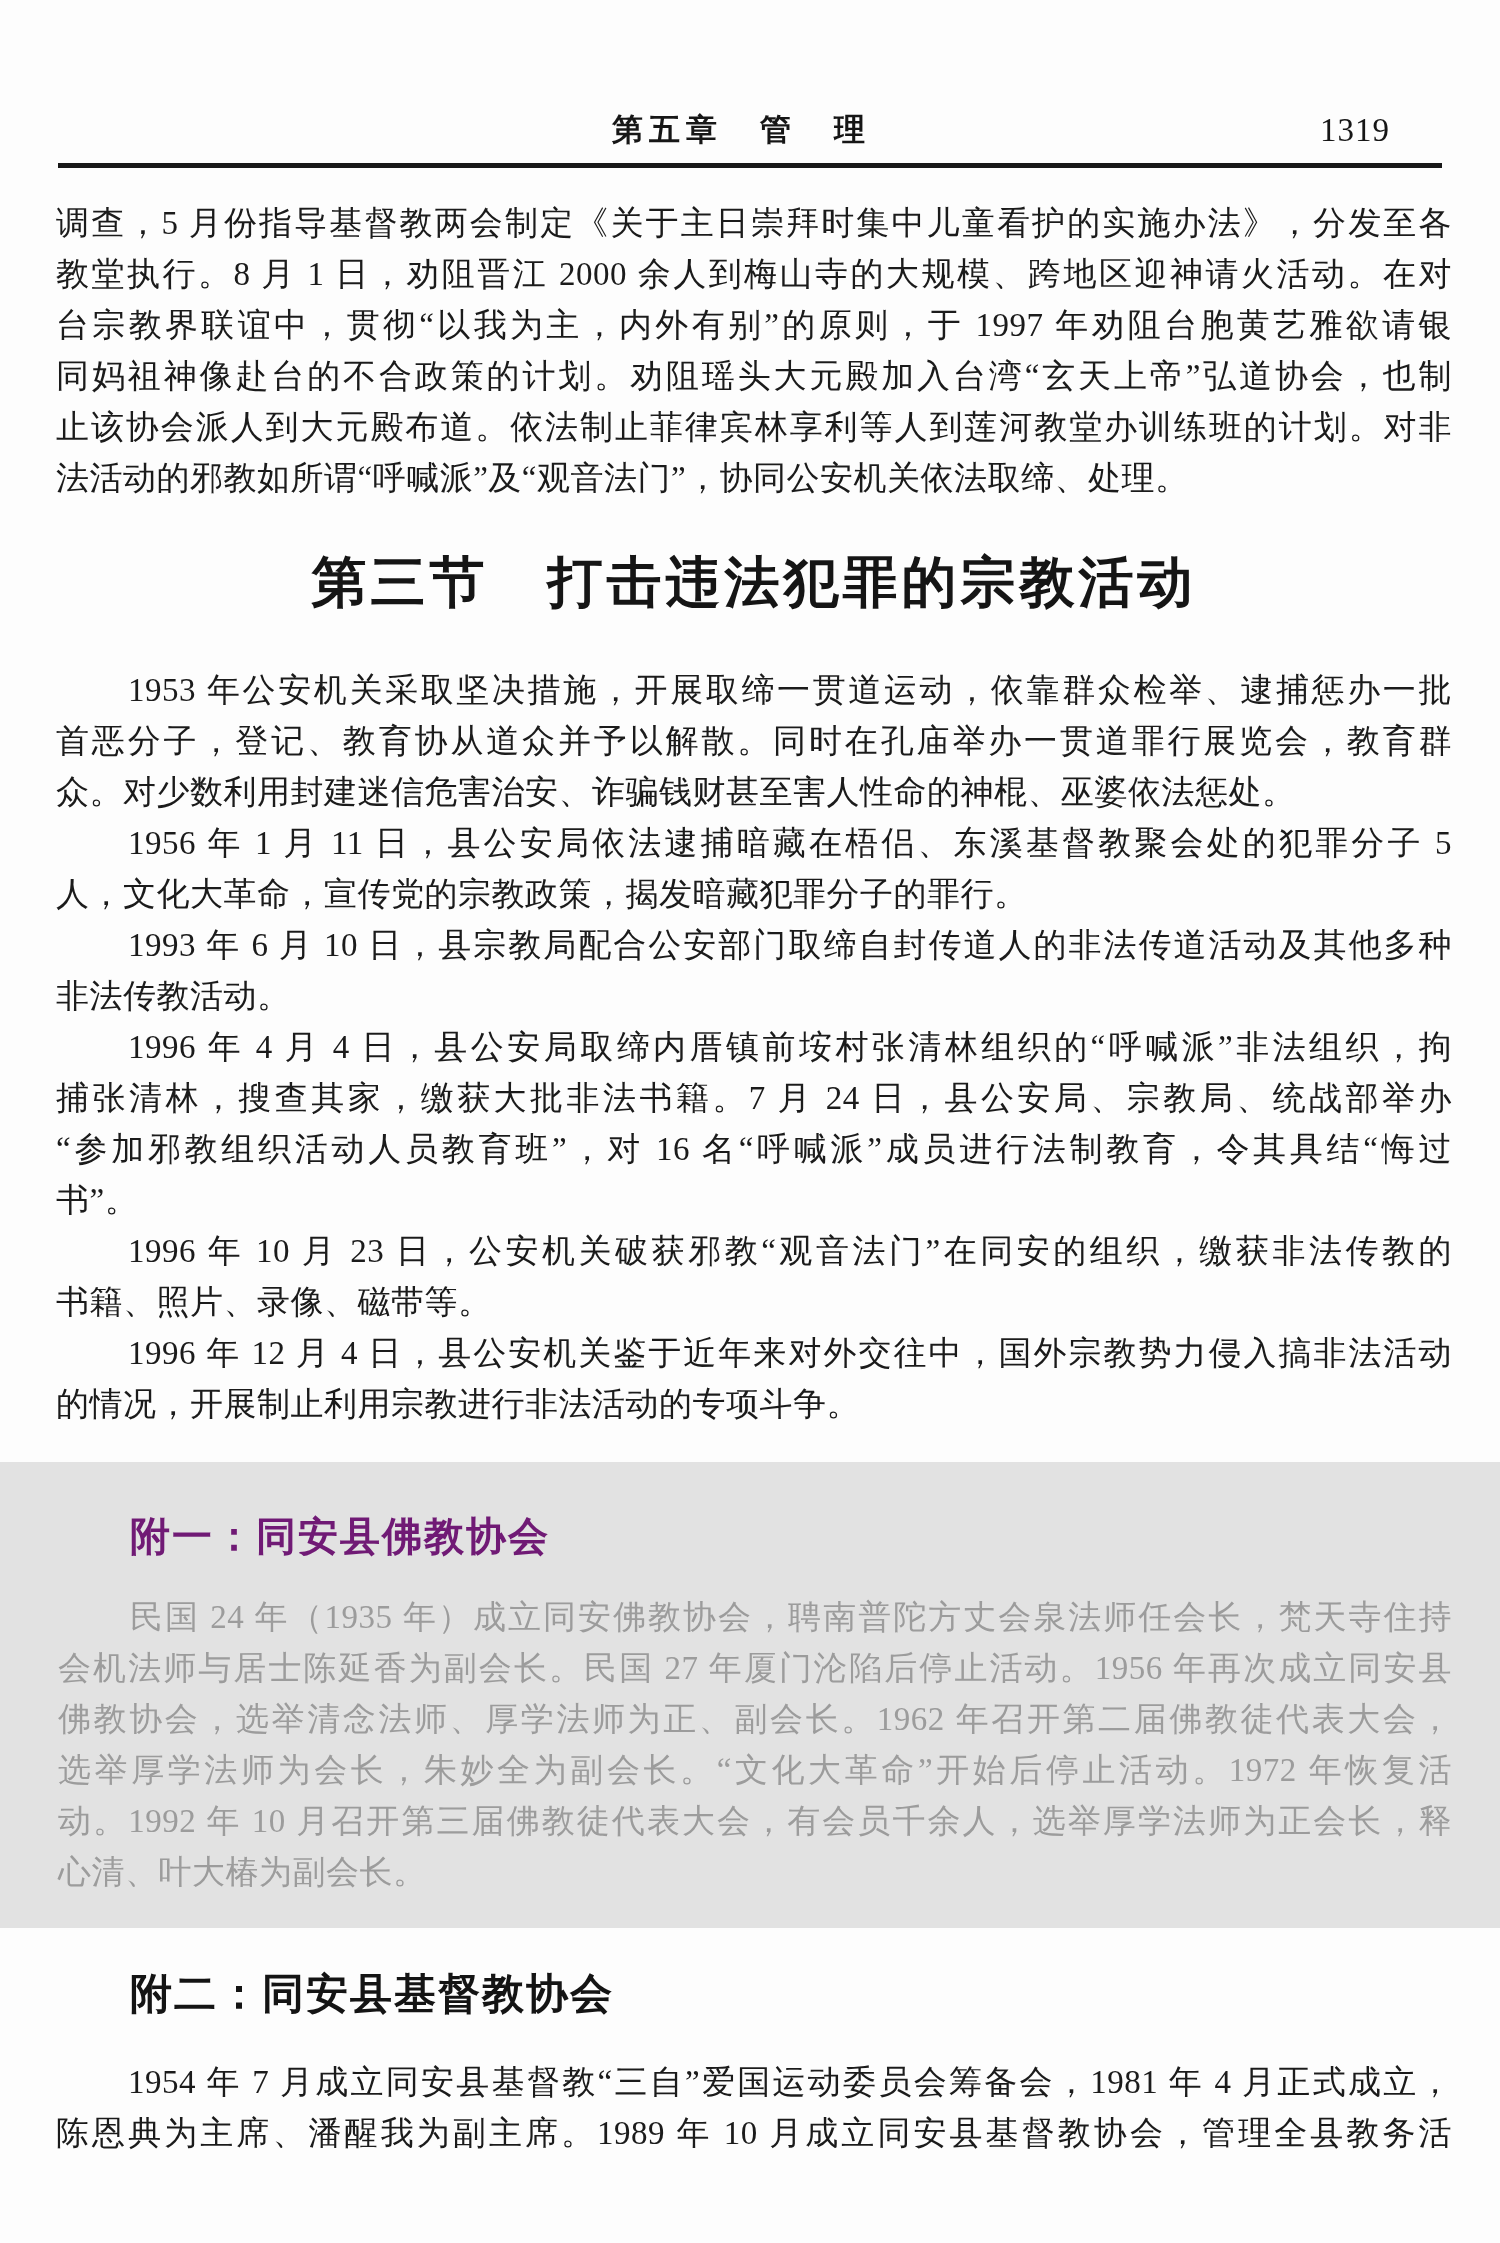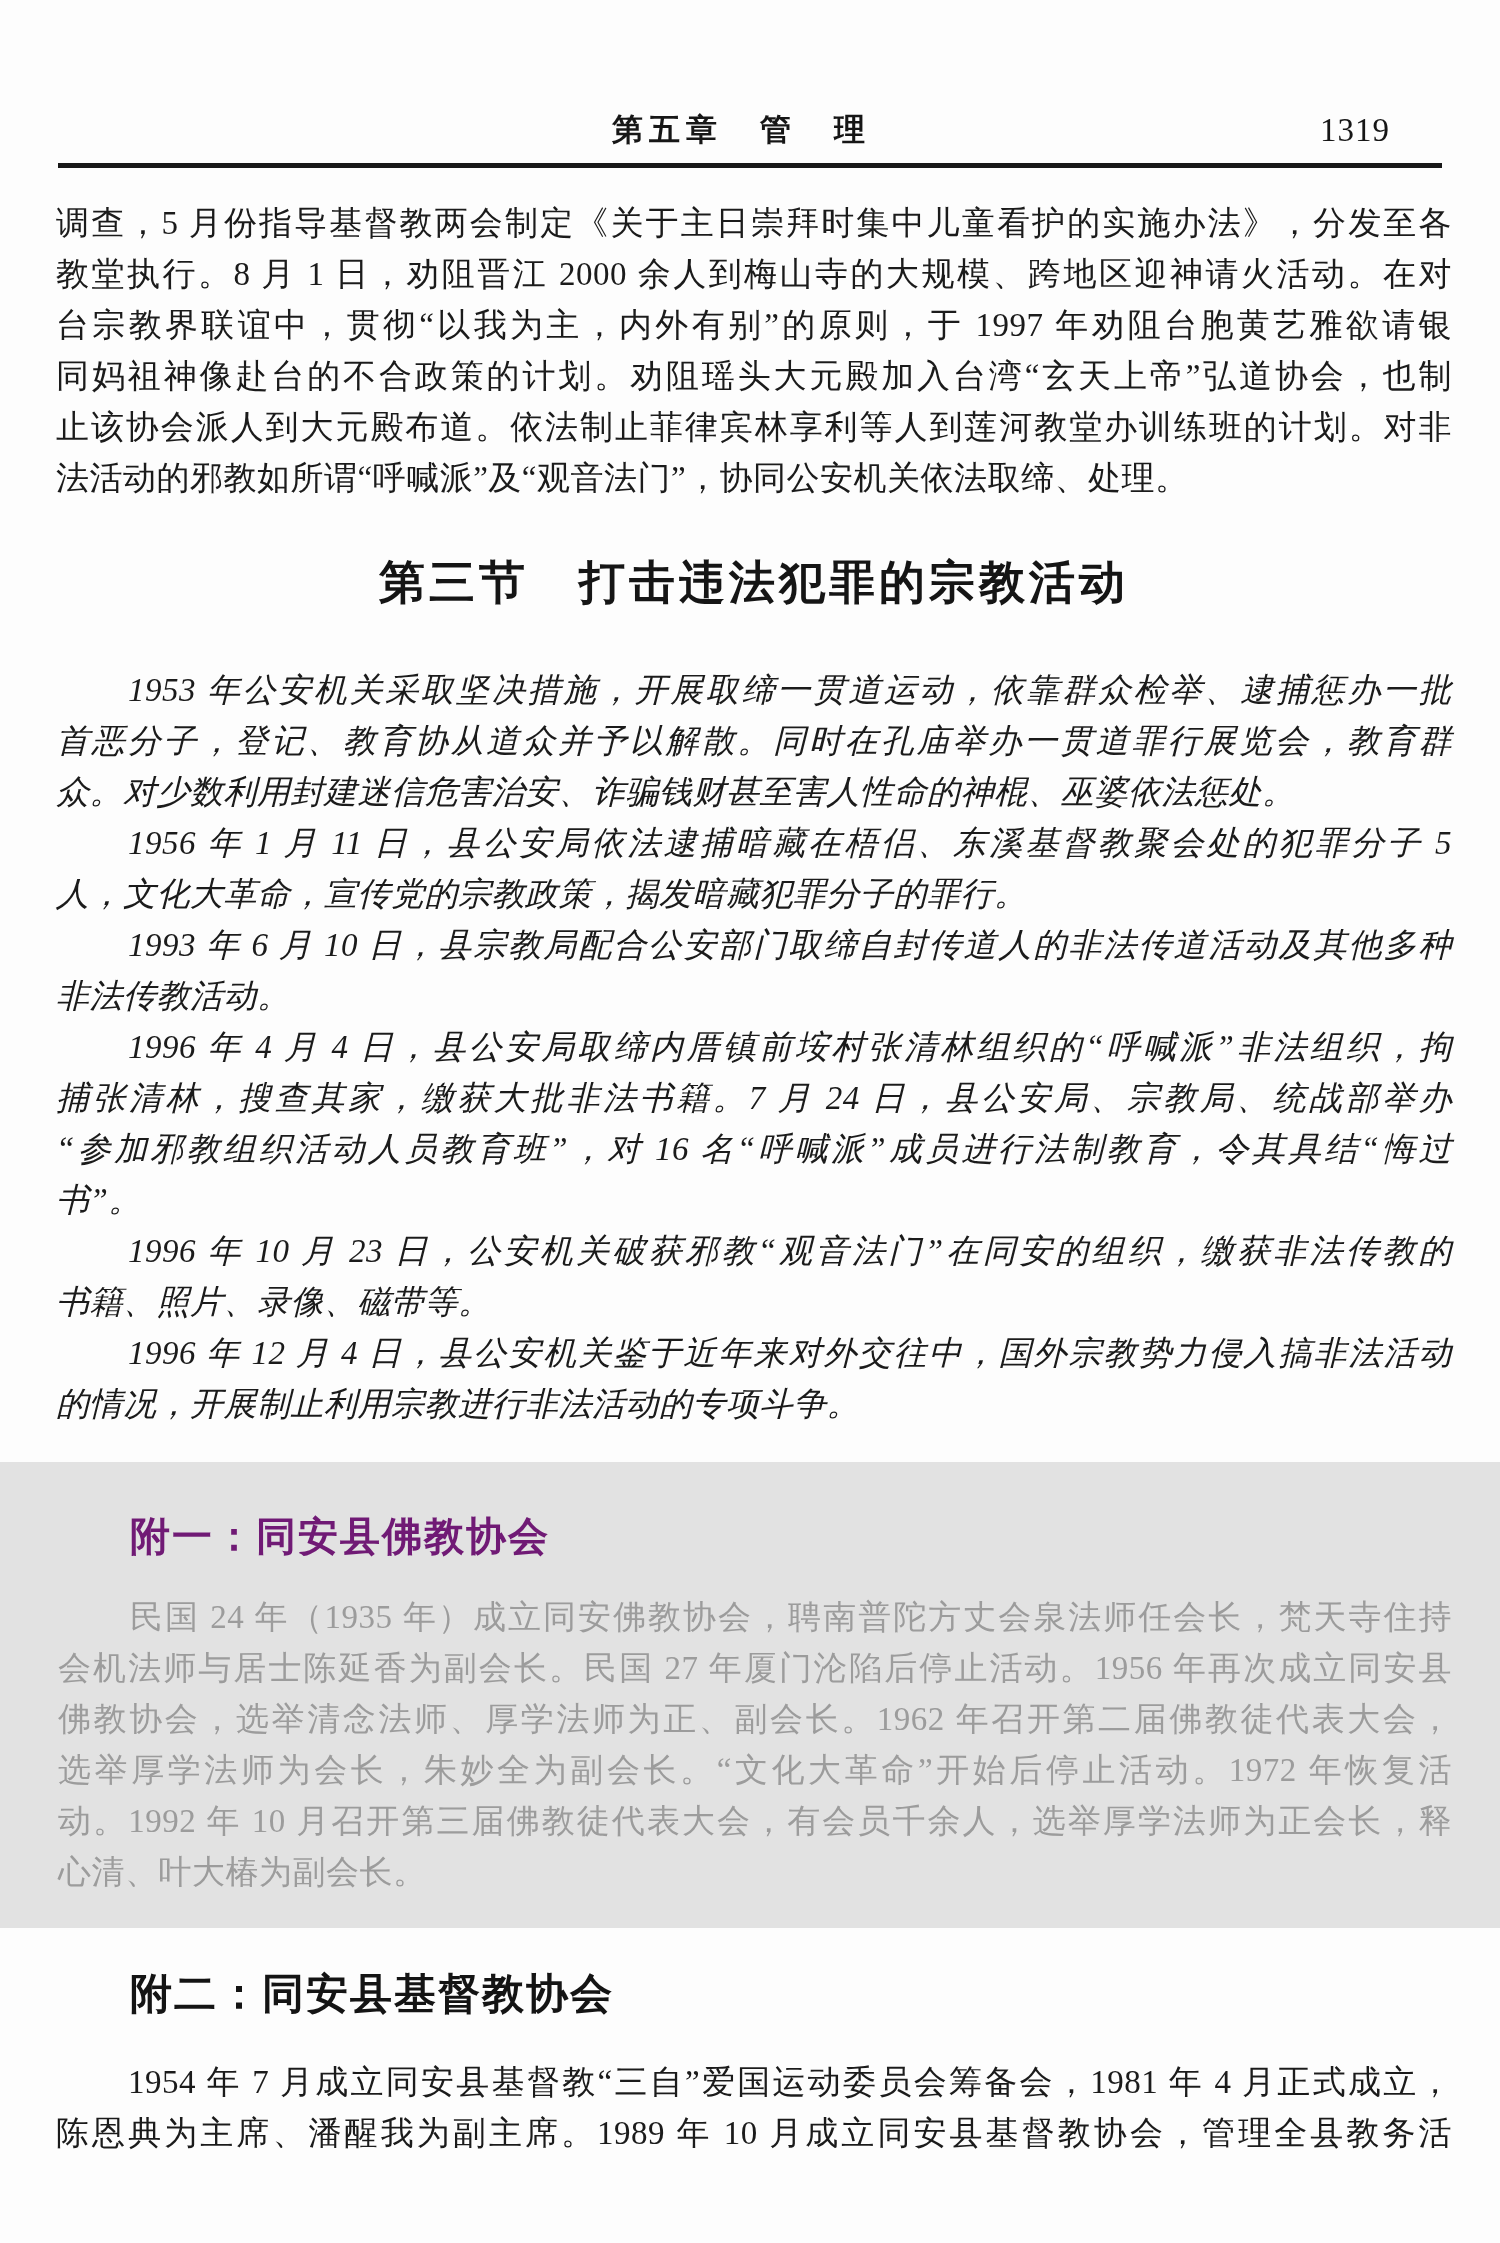--- a/index.html
+++ b/index.html
@@ -32,23 +32,23 @@
   .line {
     height: 51px; line-height: 51px; font-size: 33px; letter-spacing: 0.5px;
     color: #1b1b1b;
   }
   .fill { text-align: justify; text-align-last: justify; text-justify: inter-character; }
   .indent { padding-left: 72px; }
 
   .section-title {
     margin-top: 46px; height: 64px; line-height: 64px; text-align: center;
     font-family: "Liberation Sans", "DejaVu Sans", sans-serif;
-    font-weight: 700; font-size: 46px; letter-spacing: 4px; color: #151515;
+    font-weight: 700; font-size: 55px; letter-spacing: 4px; color: #151515;
   }
-  .paragraphs { margin-top: 51px; font-style: italic; }
+  .paragraphs { margin-top: 51px; }
 
   
   .appendix-gray {
     position: absolute; top: 1462px; left: 0; right: 0; height: 466px;
     background: #e2e2e2;
   }
   .appendix-gray .appendix-title {
     margin: 46px 0 0 130px; height: 56px; line-height: 56px;
     font-family: "Liberation Sans", "DejaVu Sans", sans-serif;
     font-weight: 700; font-size: 40px; letter-spacing: 2px; color: #701a75;

